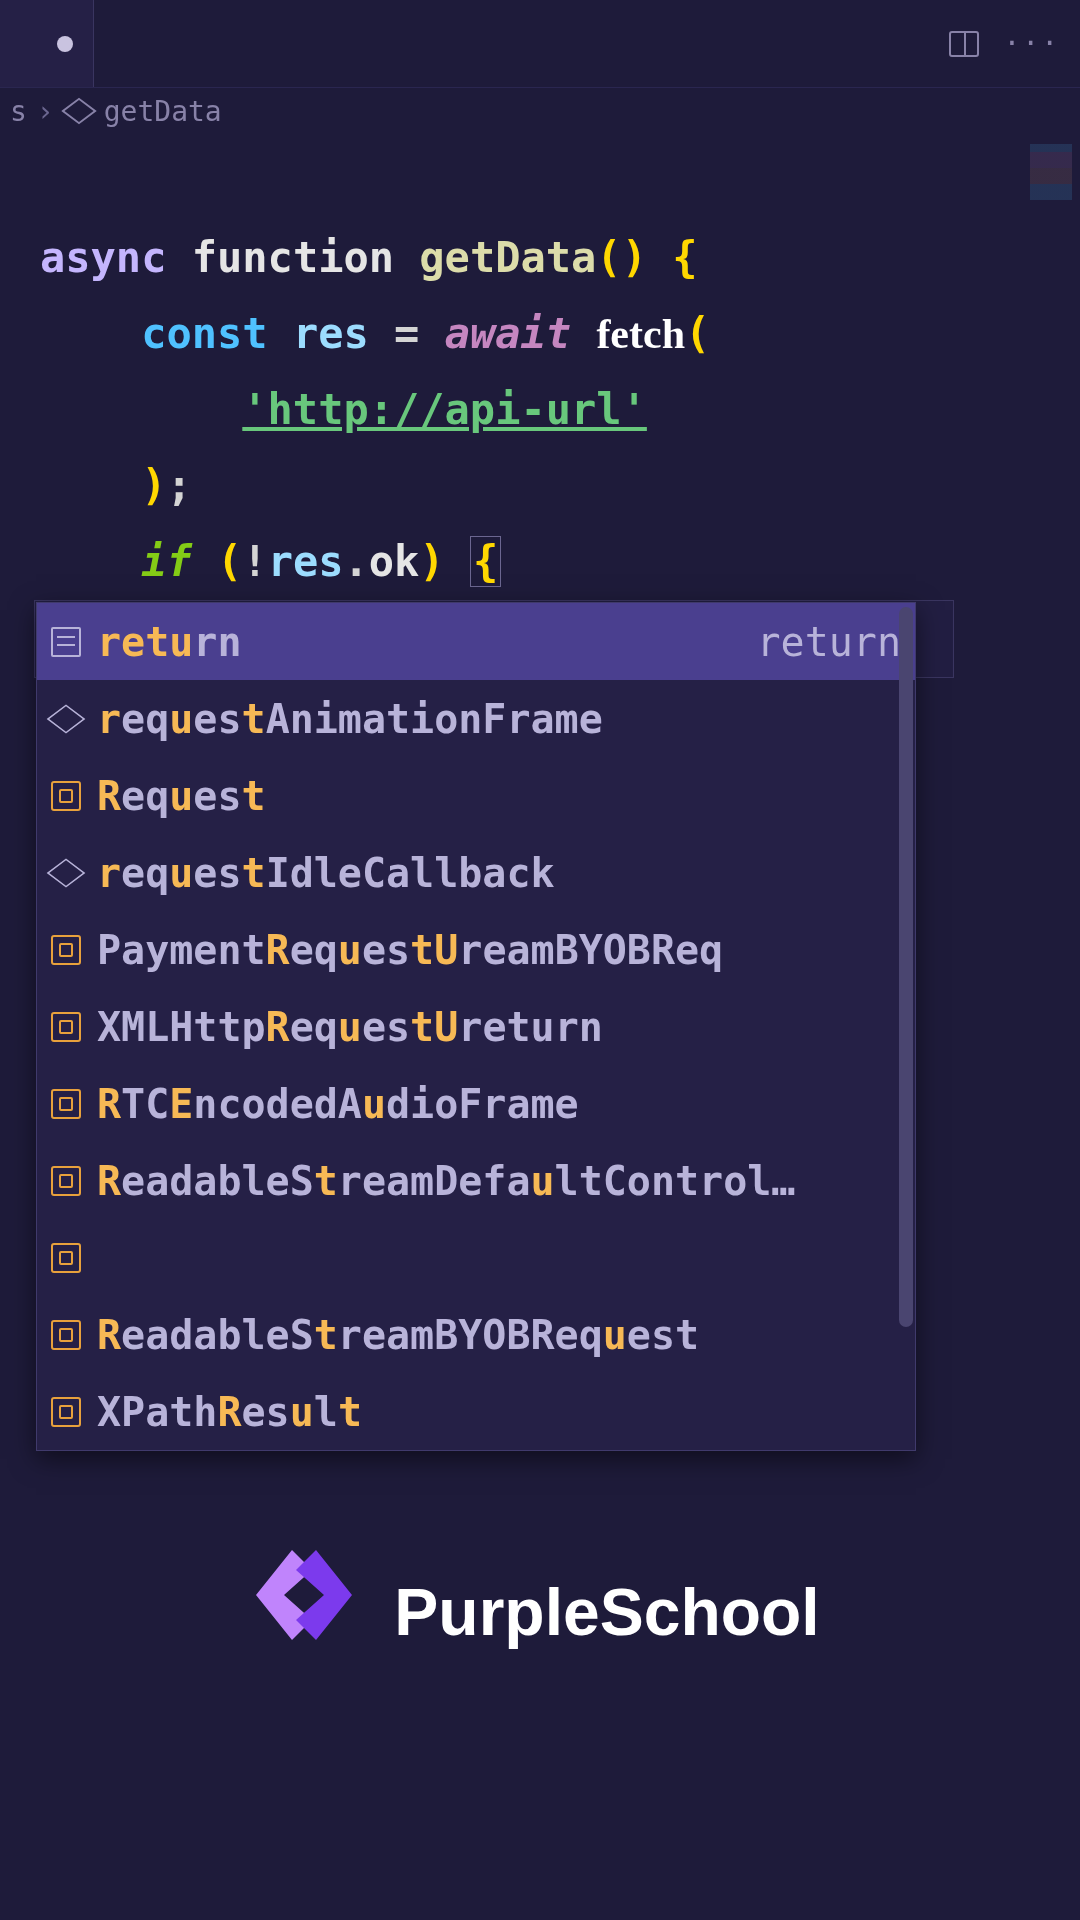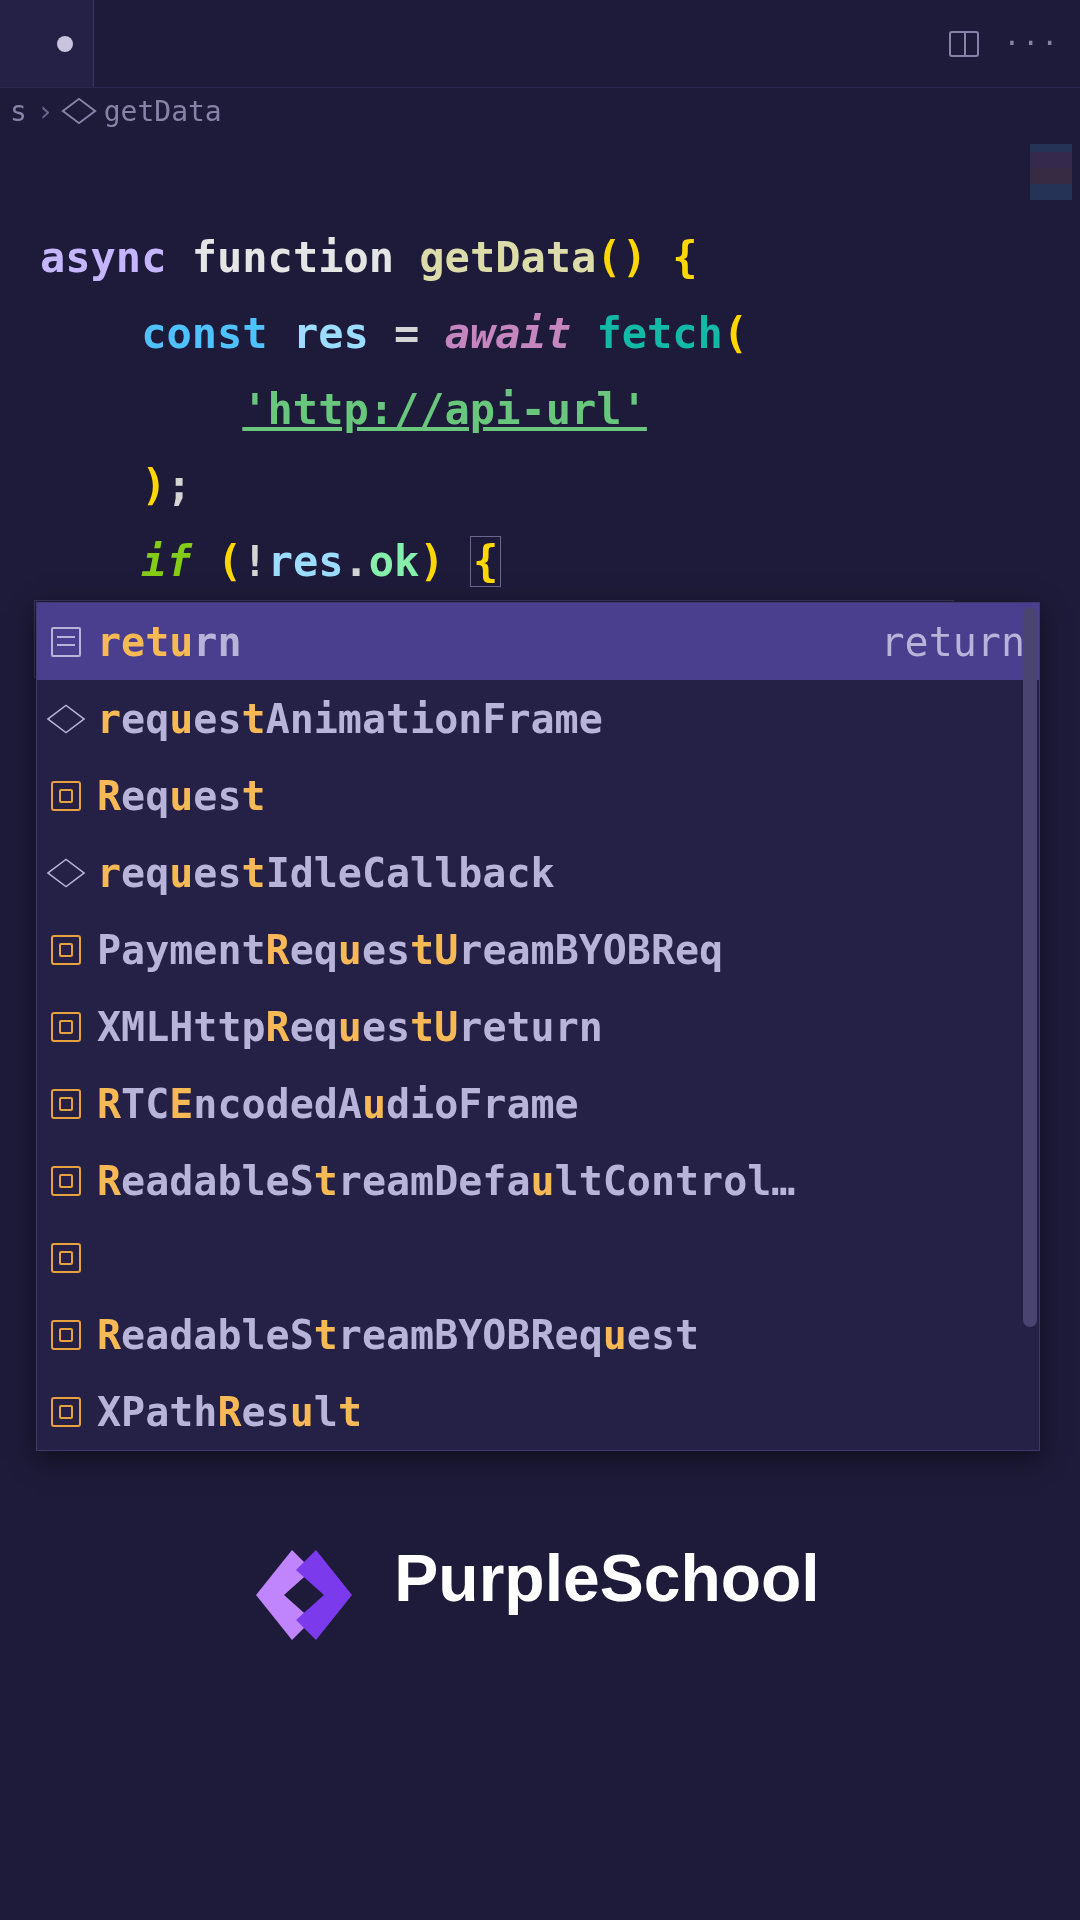--- a/index.html
+++ b/index.html
@@ -92,26 +92,26 @@
   }
   .kw-async { color:#c4b5fd; }
   .kw-func { color:#e5e5e5; }
   .fn-name { color:#dcdcaa; }
   .paren { color:#ffd700; }
   .brace { color:#ffd700; }
   .kw-const { color:#4fc1ff; }
   .var { color:#9cdcfe; }
   .op { color:#d4d4d4; }
   .kw-await { color:#c586c0; font-style: italic;}
-  .fn-call { color:#14b8a6; }
+  .fn-call { color:#ffffff;font-family:Liberation Serif, serif; }
   .str { color:#ce9178; }
   .url-underline { text-decoration: underline; text-decoration-color:#68c77c; color:#68c77c; }
   .kw-if { color:#84cc16; font-style: italic;}
   .semi { color:#d4d4d4; }
-  .prop { color:#86efac;margin-top:16px; }
+  .prop { color:#e5e5e5;margin-top:16px; }
   .dot { color:#d4d4d4; }
   .brace-hl {
     border:1px solid #6b6690;
     padding: 0 2px;
   }
   .partial-input {
     position:relative;
     display:inline-block;
   }
   .partial-text { color:#c586c0; }
@@ -138,21 +138,21 @@
     width:42px;
     height:80px;
     background: linear-gradient(#4fc1ff33 0 10%, #c586c033 10% 30%, #ce917833 30% 50%, #4fc1ff33 50% 70%, transparent 70% 100%);
     opacity:0.7;
   }
   
   .ac-popup {
     position:absolute;
     left:36px;
     top:602px;
-    width: 1004px;
+    width: 880px;
     background:#252046;
     border:1px solid #403a6c;
     box-shadow: 0 8px 24px rgba(0,0,0,0.5);
     font-size:40px;
   }
   .ac-row {
     display:flex;
     align-items:center;
     height:77px;
     padding: 0 14px;
@@ -222,21 +222,21 @@
     height:720px;
     background:#4a4570;
     border-radius:7px;
   }
   
   .brand {
     position:absolute;
     left:0; right:16px;
     top:1540px;
     display:flex;
-    align-items:flex-start;
+    align-items:flex-end;
     justify-content:center;
     gap:30px;
   }
   .brand-logo {
     width:120px;
     height:110px;
     position:relative;
   }
   .brand-text {
     font-family: -apple-system, 'Segoe UI', sans-serif;

